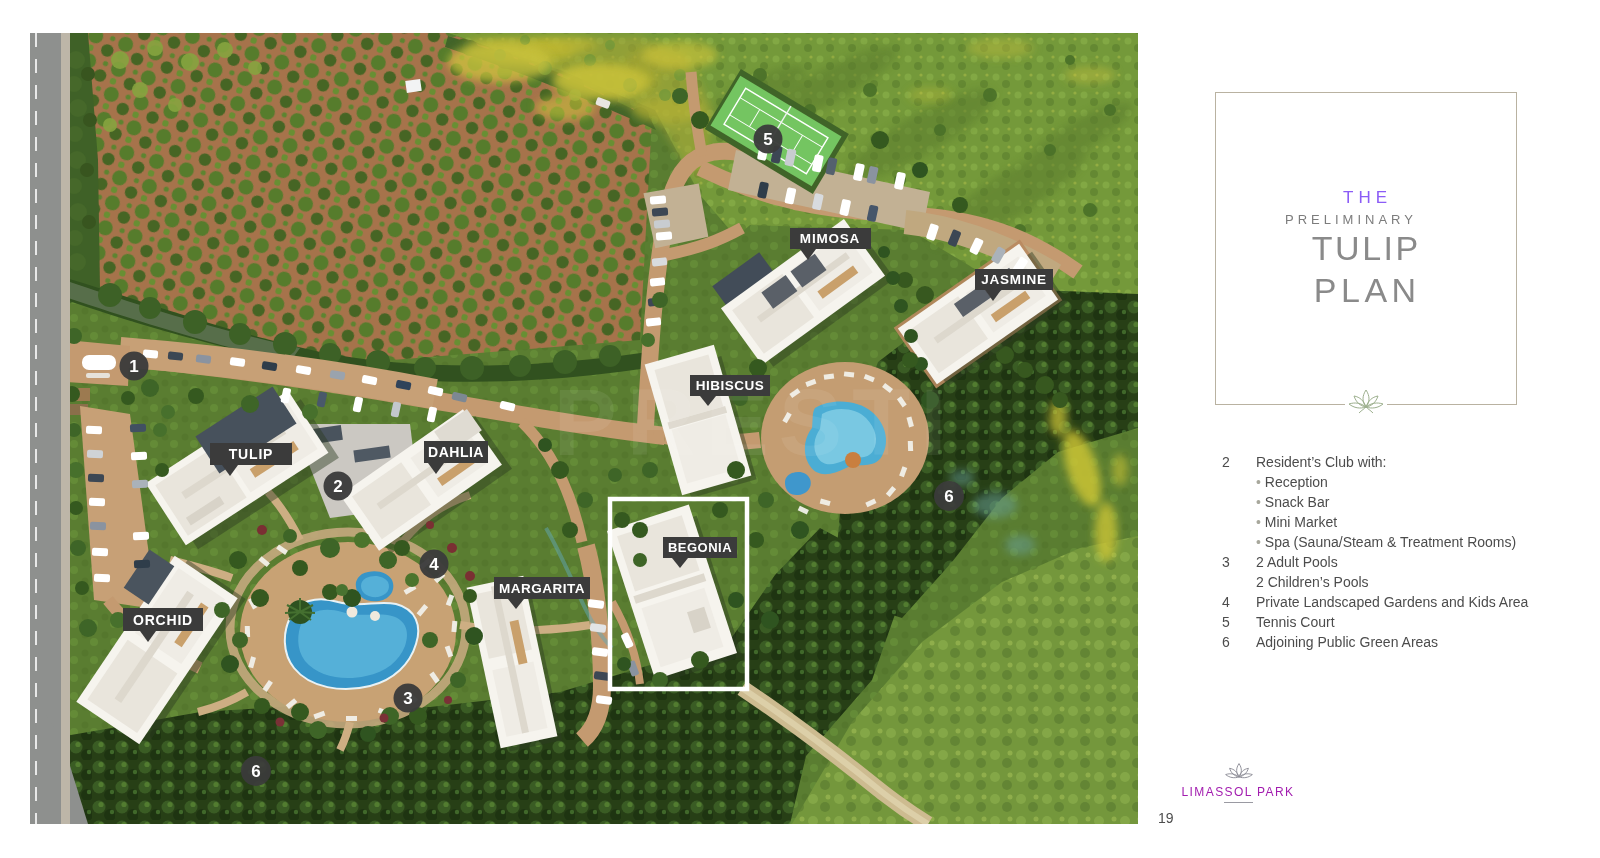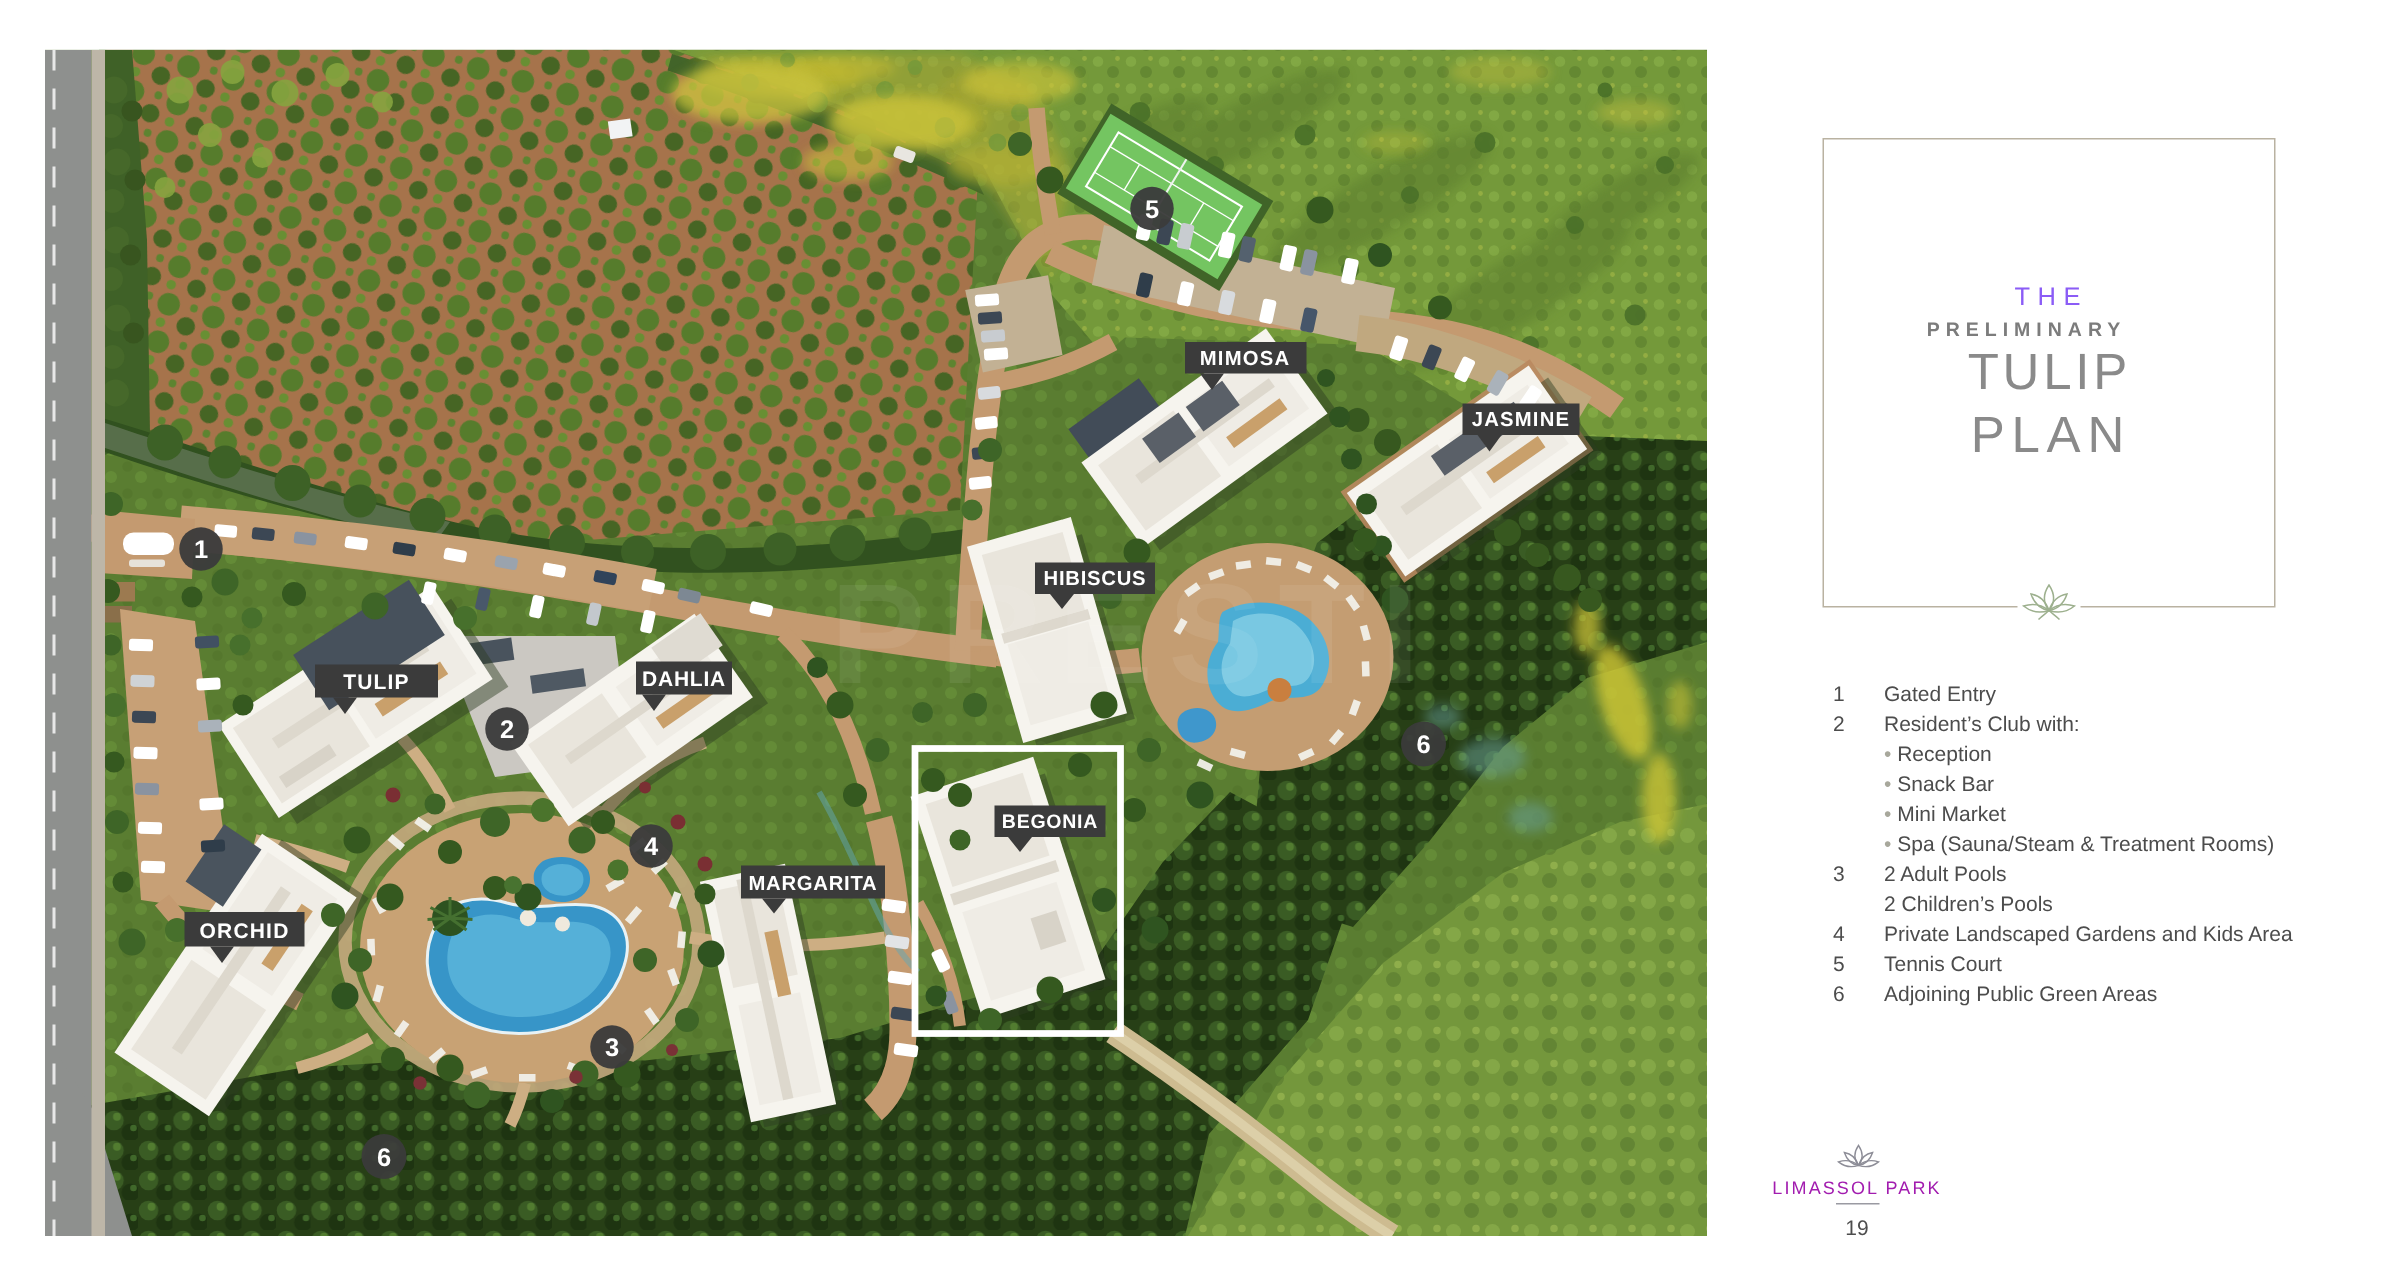--- a/index.html
+++ b/index.html
@@ -710,38 +710,37 @@
 
   <g>
         <circle cx="256" cy="771" r="15" fill="#3b3b3b" opacity="0.93"></circle>
   <text x="256" y="777" fill="#ffffff" font-size="17" font-weight="bold" text-anchor="middle">6</text>
       </g>
 </g>
 </svg>
 
 <div class="abs" style="left:1215px;top:92px;width:300px;height:311px;border:1px solid #b9b2a1;"></div>
 <div class="abs" style="left:1215px;top:188px;width:300px;text-align:center;color:#8b5cf6;font-size:17px;letter-spacing:5px;text-indent:5px;">THE</div>
-<div class="abs" style="left:1215px;top:212px;width:268px;text-align:center;color:#7c7c7c;font-size:13px;letter-spacing:4px;text-indent:4px;font-weight:bold;">PRELIMINARY</div>
+<div class="abs" style="left:1215px;top:212px;width:268px;text-align:center;color:#7c7c7c;font-size:13px;letter-spacing:4px;text-indent:4px;">PRELIMINARY</div>
 <div class="abs" style="left:1215px;top:229px;width:300px;text-align:center;color:#8a8a8a;font-size:34px;letter-spacing:2.5px;text-indent:2.5px;">TULIP</div>
 <div class="abs" style="left:1215px;top:271px;width:300px;text-align:center;color:#8a8a8a;font-size:34px;letter-spacing:4.5px;text-indent:4.5px;">PLAN</div>
 
 <div class="abs" style="left:1345px;top:386px;width:42px;height:30px;background:#fff;"></div>
 <svg class="abs" style="left:1347px;top:388px" width="38" height="28" viewBox="0 0 38 28">
   <g fill="none" stroke="#9db08e" stroke-width="1">
     <path d="M19 2 C15 8 15 14 19 19 C23 14 23 8 19 2 Z"></path>
     <path d="M7 8 C9 14 13 18 19 19 C17 13 13 9 7 8 Z"></path>
     <path d="M31 8 C29 14 25 18 19 19 C21 13 25 9 31 8 Z"></path>
     <path d="M2 16 C7 20 13 21 19 19 C14 15 8 14 2 16 Z"></path>
     <path d="M36 16 C31 20 25 21 19 19 C24 15 30 14 36 16 Z"></path>
     <path d="M12 25 C15 22 17 21 19 19 M26 25 C23 22 21 21 19 19"></path>
   </g>
 </svg>
 
 <div class="abs" style="left:1222px;top:451.5px;width:370px;font-size:14px;color:#4c4c4c;line-height:20.05px;">
-  <div><span style="display:inline-block;width:34px;">1</span>Gated Entry</div>
   <div><span style="display:inline-block;width:34px;">2</span>Resident’s Club with:</div>
   <div><span style="display:inline-block;width:34px;"></span><span style="color:#a8a89c;">•</span>&nbsp;Reception</div>
   <div><span style="display:inline-block;width:34px;"></span><span style="color:#a8a89c;">•</span>&nbsp;Snack Bar</div>
   <div><span style="display:inline-block;width:34px;"></span><span style="color:#a8a89c;">•</span>&nbsp;Mini Market</div>
   <div><span style="display:inline-block;width:34px;"></span><span style="color:#a8a89c;">•</span>&nbsp;Spa (Sauna/Steam &amp; Treatment Rooms)</div>
   <div><span style="display:inline-block;width:34px;">3</span>2 Adult Pools</div>
   <div><span style="display:inline-block;width:34px;"></span>2 Children’s Pools</div>
   <div><span style="display:inline-block;width:34px;">4</span>Private Landscaped Gardens and Kids Area</div>
   <div><span style="display:inline-block;width:34px;">5</span>Tennis Court</div>
   <div><span style="display:inline-block;width:34px;">6</span>Adjoining Public Green Areas</div>
@@ -751,13 +750,13 @@
   <g fill="none" stroke="#8d8d97" stroke-width="1.2">
     <path d="M19 2 C15 8 15 14 19 19 C23 14 23 8 19 2 Z"></path>
     <path d="M7 8 C9 14 13 18 19 19 C17 13 13 9 7 8 Z"></path>
     <path d="M31 8 C29 14 25 18 19 19 C21 13 25 9 31 8 Z"></path>
     <path d="M2 16 C7 20 13 21 19 19 C14 15 8 14 2 16 Z"></path>
     <path d="M36 16 C31 20 25 21 19 19 C24 15 30 14 36 16 Z"></path>
   </g>
 </svg>
 <div class="abs" style="left:1158px;top:785px;width:160px;text-align:center;color:#a21caf;font-size:12px;letter-spacing:1.4px;font-family:Liberation Sans, sans-serif;">LIMASSOL PARK</div>
 <div class="abs" style="left:1224px;top:802px;width:29px;border-top:1px solid #9a9aa2;"></div>
-<div class="abs" style="left:1158px;top:810px;width:160px;text-align:center;color:#4d4d4d;font-size:14px;">19</div>
+<div class="abs" style="left:1158px;top:810px;width:160px;color:#4d4d4d;font-size:14px;">19</div>
 
 </body></html>

